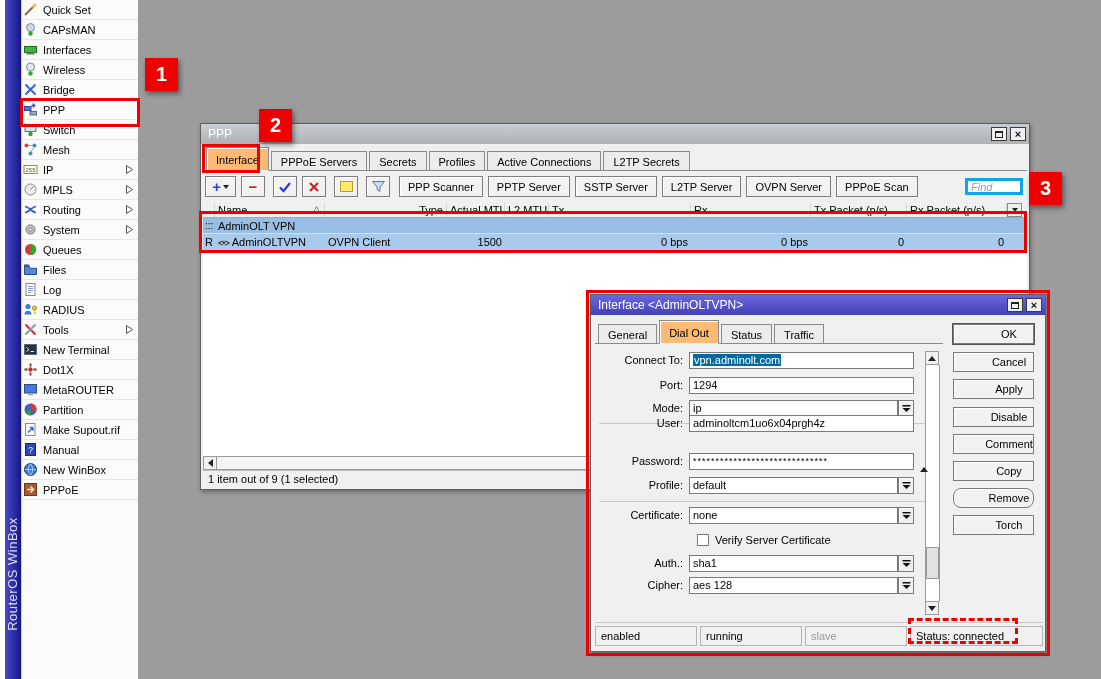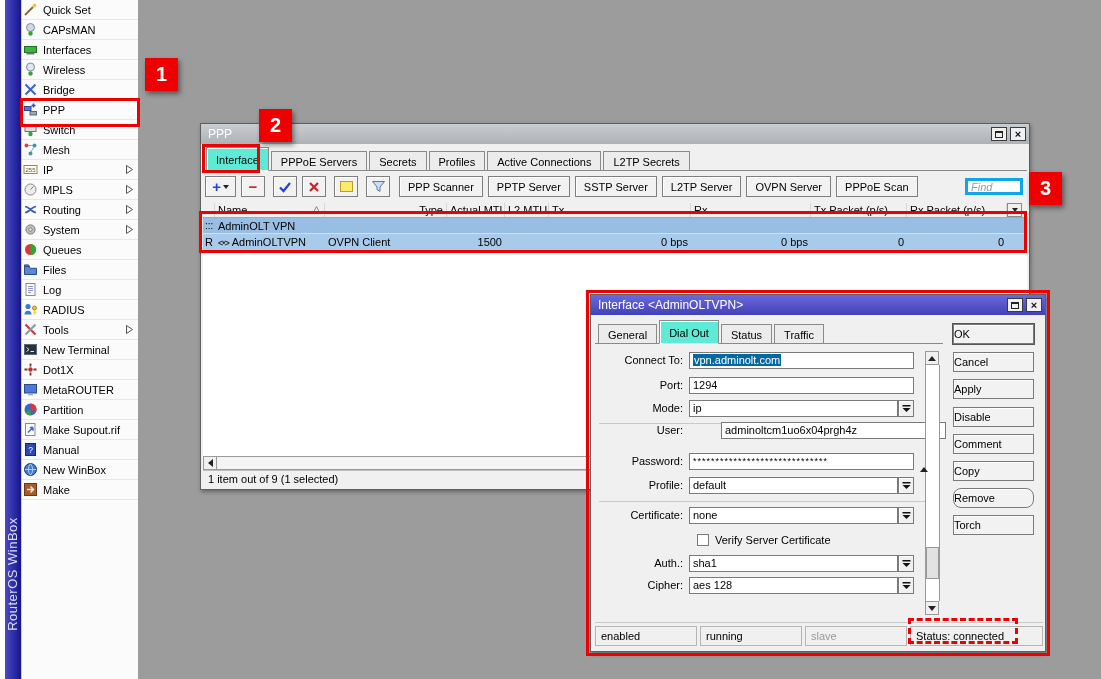--- a/index.html
+++ b/index.html
@@ -22,21 +22,21 @@
   .titlebar.gray { background:linear-gradient(#c9cdd1,#aeb2b6); }
   .titlebar.blue { background:linear-gradient(#6a6adf,#4242b6); }
   .tb-title { flex:1; white-space:nowrap; overflow:hidden; }
   .wbtn { width:16px; height:14px; background:#f0f0f0; border:1px solid #3c3c3c; display:flex; align-items:center; justify-content:center; margin-left:3px; }
   .glyph-max { width:8px; height:7px; border:1px solid #222; border-top-width:2px; }
   .glyph-x { font-size:11px; font-weight:bold; line-height:1; color:#111; }
 
   
   .tabstrip { position:absolute; display:flex; align-items:flex-end; padding-left:3px; border-bottom:1px solid #8a8a8a; }
   .tab { height:19px; padding:2px 9px 0; margin-right:2px; background:#ececec; border:1px solid #8a8a8a; border-bottom:none; display:flex; align-items:center; white-space:nowrap; }
-  .tab.active { height:24px; margin-bottom:-1px; background:#5eead4; border-bottom:1px solid #f0f0f0; box-shadow:inset 1px 1px 0 #fff; }
+  .tab.active { height:24px; margin-bottom:-1px; background:#fdba74; border-bottom:1px solid #f0f0f0; box-shadow:inset 1px 1px 0 #fff; }
 
   
   .toolbar { position:absolute; display:flex; align-items:center; gap:5px; }
   .tbtn { height:21px; border:1px solid #7e7e7e; background:#f2f2f2; display:flex; align-items:center; justify-content:center; padding:0 8px; white-space:nowrap; box-shadow:inset 1px 1px 0 #fff; }
   .tbtn.ico { padding:0; width:24px; }
   .tbtn.add { width:31px; gap:2px; }
   .plus { color:#2244dd; font-weight:bold; font-size:15px; line-height:1; }
   .minus { color:#cc2222; font-weight:bold; font-size:15px; line-height:1; }
   .caret-dn { width:0; height:0; border-left:3px solid transparent; border-right:3px solid transparent; border-top:4px solid #222; }
   .note { width:13px; height:11px; background:#ffe96a; border:1px solid #b8a020; }
@@ -72,21 +72,21 @@
   .field { height:17px; background:#fff; border:1px solid #7a7a7a; padding:1px 3px; display:flex; align-items:center; overflow:hidden; white-space:nowrap; }
   .field.w-full { width:225px; }
   .field.w-dd { width:209px; }
   .selhl { background:#0369a1; color:#fff; padding:0 1px; }
   .ddbtn { width:16px; height:17px; margin-left:0; border:1px solid #7a7a7a; background:#f0f0f0; display:flex; align-items:center; justify-content:center; box-shadow:inset 1px 1px 0 #fff; }
   .fsep { position:absolute; left:8px; width:338px; border-top:1px solid #c9c9c9; }
   .vscroll { position:absolute; width:15px; display:flex; flex-direction:column; }
   .vtrack { flex:1; background:#fff; border:1px solid #9a9a9a; border-top:none; border-bottom:none; position:relative; }
   .vthumb { position:absolute; left:0; right:0; background:#e2e2e2; border:1px solid #999; }
   .chk { width:12px; height:12px; background:#fff; border:1px solid #7a7a7a; margin-right:6px; }
-  .dlg-btn { position:absolute; left:362px; width:81px; height:20px; background:#f2f2f2; border:1px solid #7a7a7a; display:flex; align-items:center; box-shadow:inset 1px 1px 0 #fff; }
+  .dlg-btn { position:absolute; left:362px; width:81px; height:20px; background:#f2f2f2; border:1px solid #7a7a7a; display:flex; align-items:center; justify-content:center; box-shadow:inset 1px 1px 0 #fff;padding-left:31px; }
   .dlg-btn.default { box-shadow:inset 1px 1px 0 #fff, 0 0 0 1px #555; }
   .dlg-foot { position:absolute; left:4px; bottom:5px; height:20px; display:flex; gap:3px; }
   .seg { border:1px solid #b5b5b5; background:#f0f0f0; display:flex; align-items:center; padding:0 5px; white-space:nowrap; }
   .seg.dim { color:#9a9a9a; }
 
   
   .ann-box { position:absolute; border:3px solid #ee0000; }
   .ann-dashed { position:absolute; border:3px dashed #ee0000; }
   .badge { position:absolute; width:33px; height:33px; background:#ee0000; color:#fff; font-size:20px; font-weight:bold; display:flex; align-items:center; justify-content:center; box-shadow:2px 3px 5px rgba(0,0,0,.45); z-index:40; }
 </style>
@@ -346,21 +346,21 @@
         </span>
       <span>New WinBox</span>
     </div>
     <div class="mitem">
       <span class="mico">
           <svg width="15" height="15">
             <rect x="1.5" y="1.5" width="12" height="12" fill="#a85a2a" stroke="#6a3a18"></rect>
             <path d="M4 7.5 h6 M7.5 4.5 l3 3 l-3 3" stroke="#f0e8d8" stroke-width="1.5" fill="none"></path>
           </svg>
         </span>
-      <span>Make</span>
+      <span>PPPoE</span>
     </div>
 
   </div>
 </div>
 
 <div class="win" style="left:200px; top:123px; width:830px; height:367px; z-index:10;">
   <div class="titlebar gray">
     <span class="tb-title">PPP</span>
     <span class="wbtn">
         <span class="glyph-max"></span>
@@ -551,21 +551,21 @@
         <span>ip</span>
       </span>
     <span class="ddbtn">
         <svg width="9" height="9">
           <rect x="0.5" y="1" width="8" height="1.5" fill="#111"></rect>
           <path d="M0.5 4 h8 L4.5 8 Z" fill="#111"></path>
         </svg>
       </span>
   </div>
   <div class="fsep" style="top:128px;"></div>
-  <div class="frow" style="top:126px;gap:32px;">
+  <div class="frow" style="top:119px;">
     <span class="flabel">User:</span>
     <span class="field w-full">
         <span>adminoltcm1uo6x04prgh4z</span>
       </span>
   </div>
   <div class="frow" style="top:157px;">
     <span class="flabel">Password:</span>
     <span class="field w-full" style="font-size:9px; letter-spacing:1px;">
         <span>******************************</span>
       </span>

